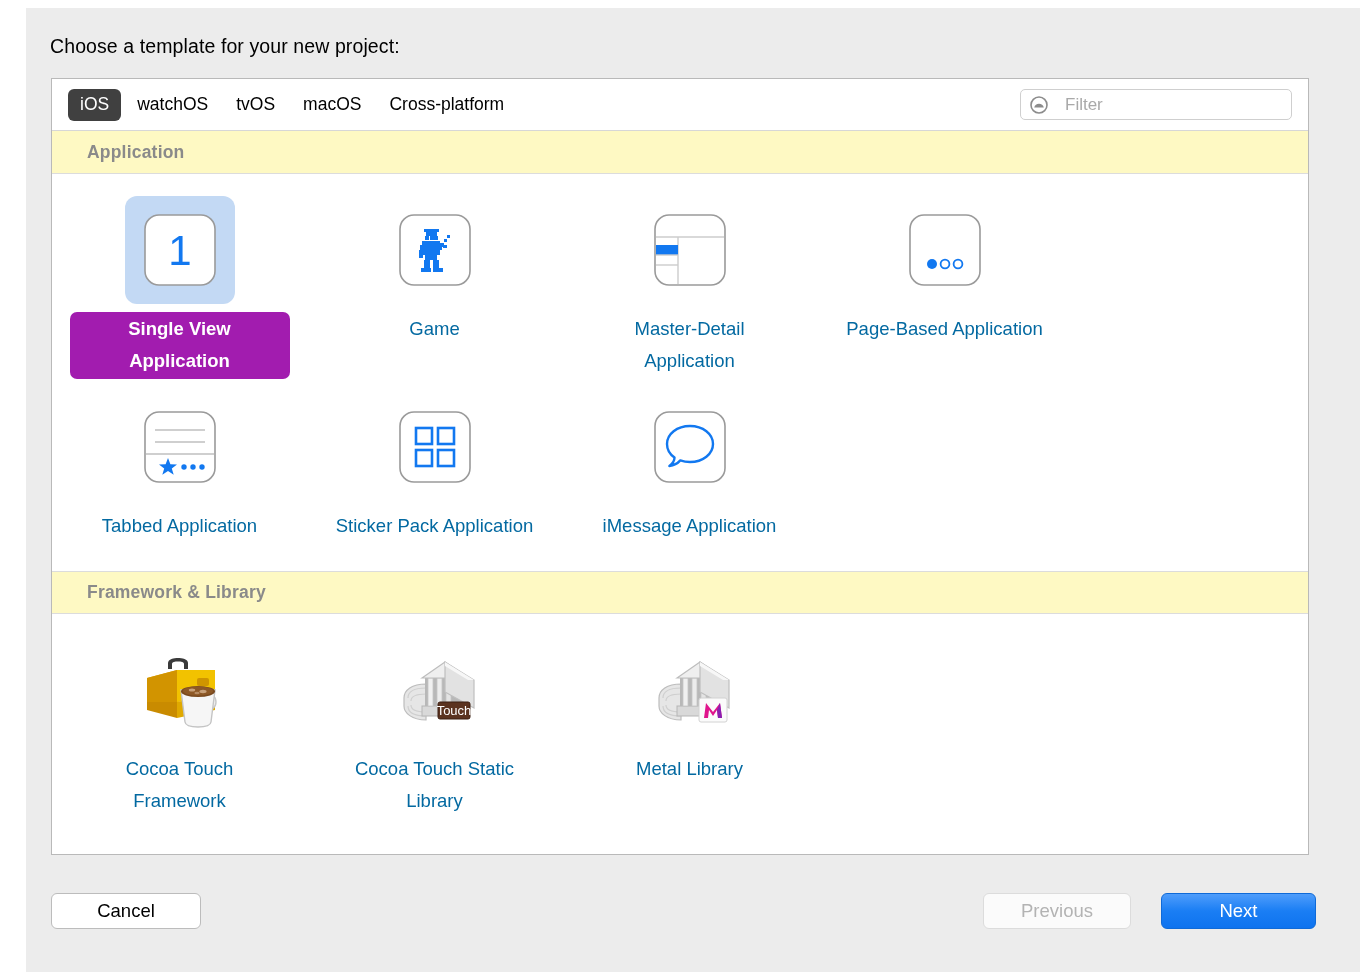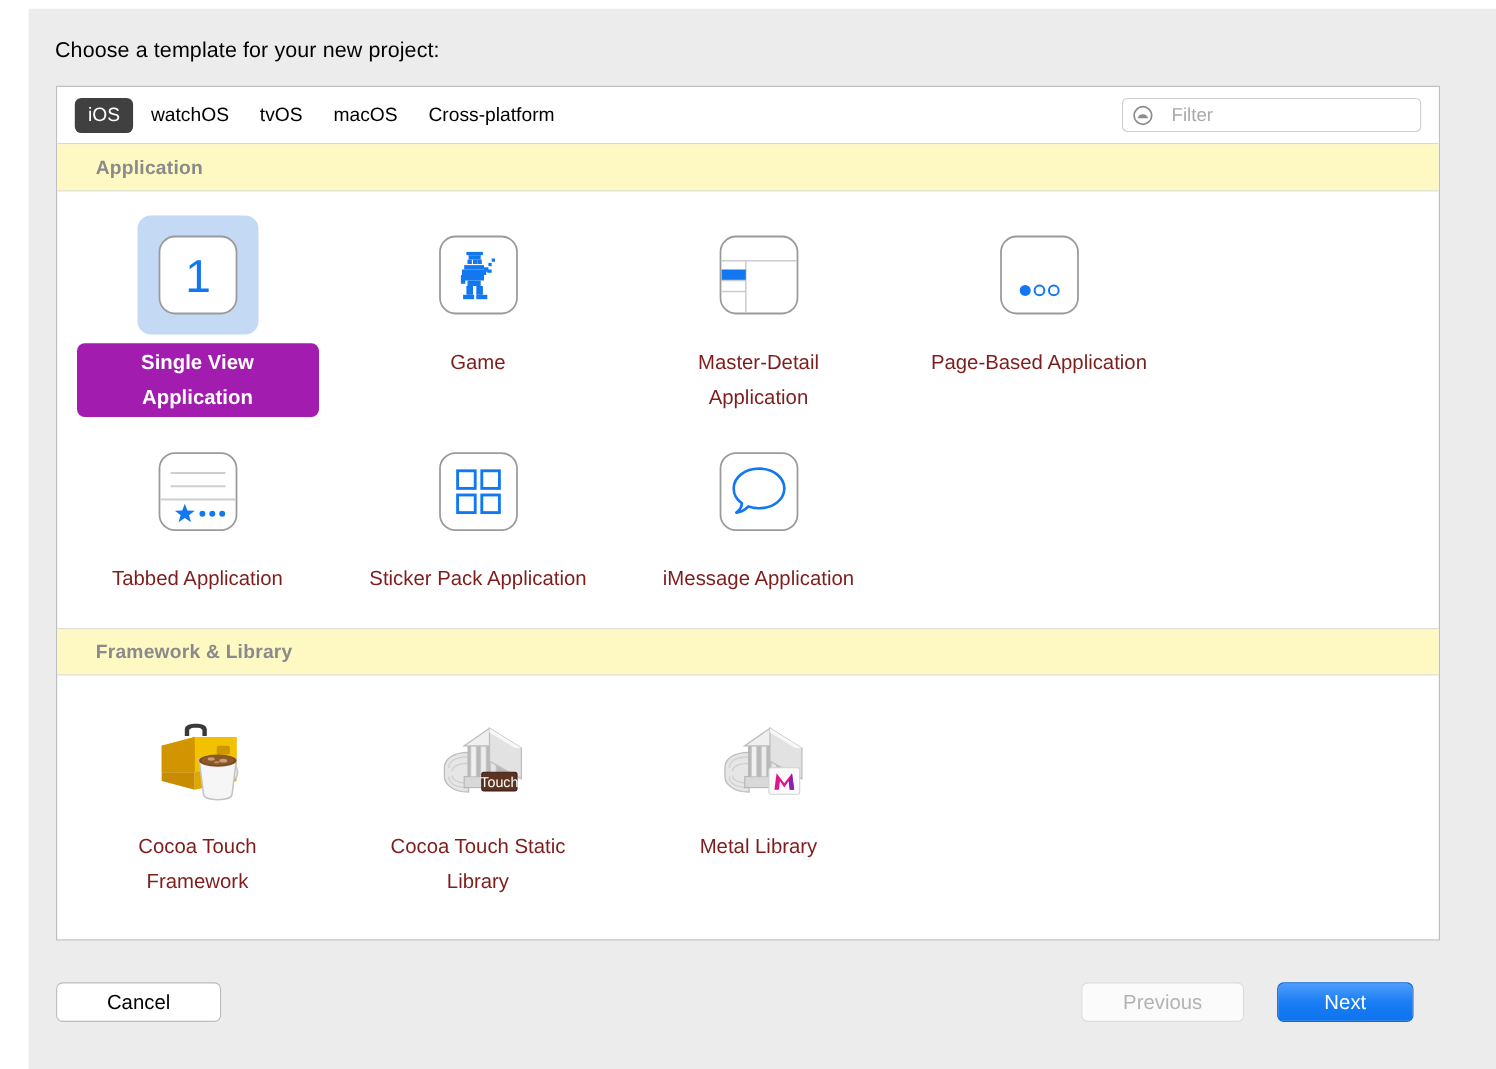--- a/index.html
+++ b/index.html
@@ -135,21 +135,21 @@
     align-items: center;
     justify-content: center;
   }
   .cell.selected .icon-wrap { background: #c3d9f4; }
 
   .tmpl-label {
     margin-top: 8px;
     font-size: 18.5px;
     line-height: 1.72;
     text-align: center;
-    color: #7f1d1d;
+    color: #0369a1;
     padding: 1px 10px 2px 10px;
     border-radius: 7px;
     max-width: 220px;
   }
   .cell.selected .tmpl-label {
     background: #a21caf;
     color: #ffffff;
     font-weight: bold;
   }
 
@@ -179,21 +179,21 @@
     left: 957px;
     top: 885px;
     width: 148px;
     background: #fbfbfb;
     border: 1px solid #dcdcdc;
     color: #b3b3b3;
   }
   .btn-next {
     left: 1135px;
     top: 885px;
-    width: 124px;
+    width: 155px;
     background: linear-gradient(to bottom, #4f9dfb 0%, #1a7ef4 50%, #0e73ef 100%);
     border: 1px solid #0f6ad8;
     color: #ffffff;
   }
 </style>
 </head>
 <body>
 
 <div id="dialog">
 

